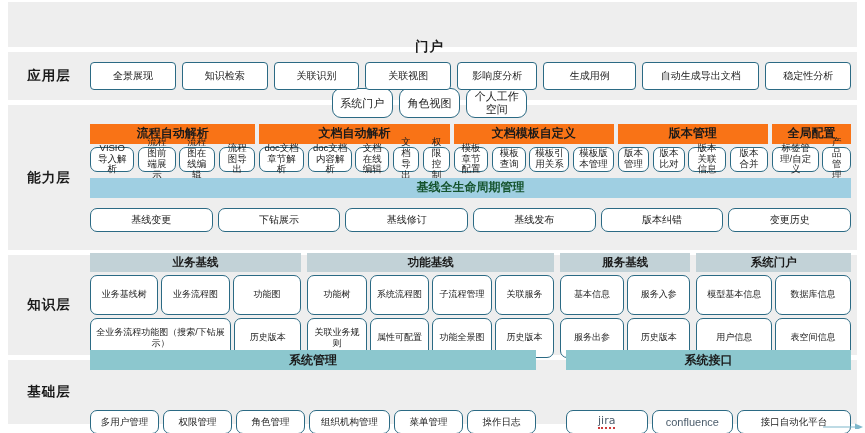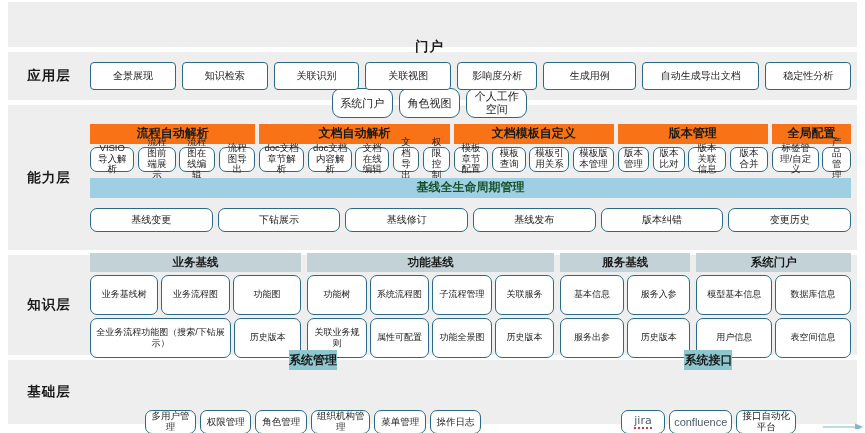--- a/index.html
+++ b/index.html
@@ -97,21 +97,21 @@
   .lifecycle-row .pill { height: 24px; flex: 1 1 0; font-size: 10px; }
 
   
   .know-cols { display:flex; gap:6px; align-items: stretch; }
   .know-group { display:flex; flex-direction:column; gap:3px; }
   .know-row { display:flex; gap:3px; }
   .know-row .pill { height: 40px; flex: 1 1 0; font-size: 9px; }
 
   
   .base-cols { display:flex; gap:30px; align-items:stretch; }
-  .base-group { display:flex; flex-direction:column; gap:3px;align-items:center; }
+  .base-group { display:flex; flex-direction:column; gap:3px; }
   .base-row { display:flex; gap:4px;margin-top:37px; }
   .base-row .pill { height: 24px; flex: 1 1 0; font-size: 9.5px; }
 
   .logo-jira {
     font-family: "DejaVu Sans", sans-serif;
     font-size: 11px; color:#4b5c6b;
     border-bottom: 2px dotted #cc3b3b;
     padding-bottom: 0px;
   }
   .logo-conf { font-size: 11px; color:#4b5c6b; }

